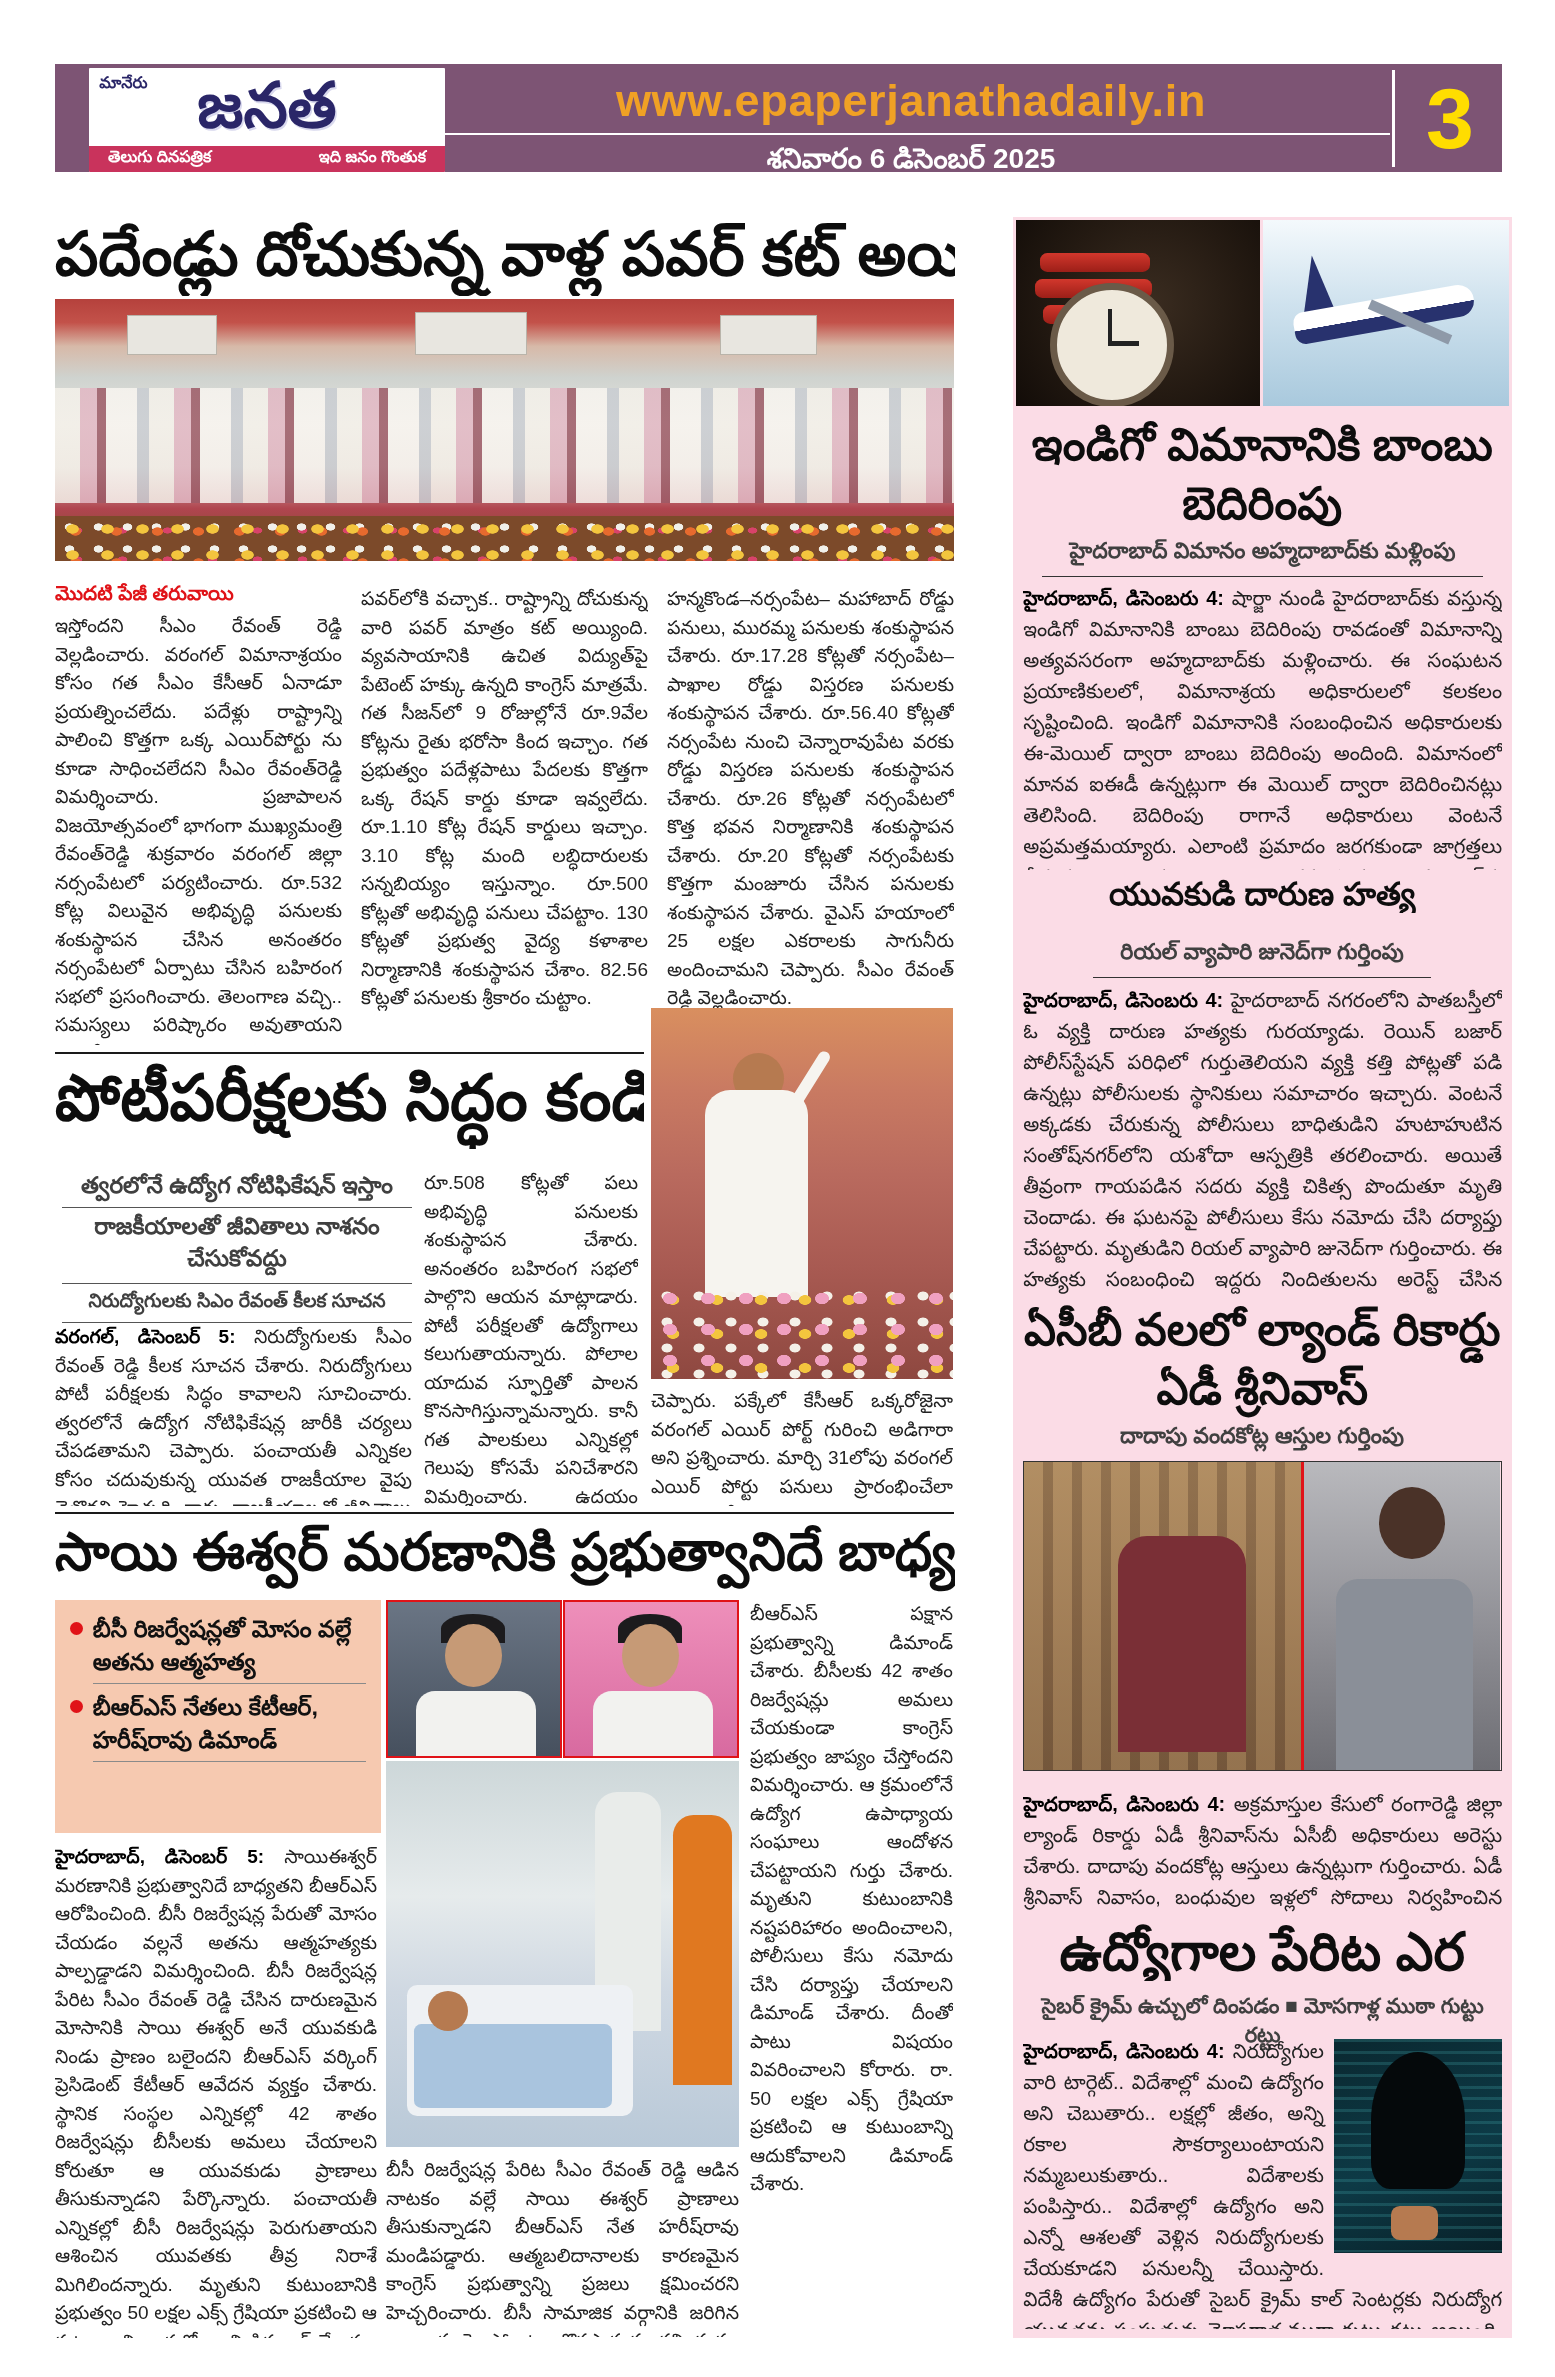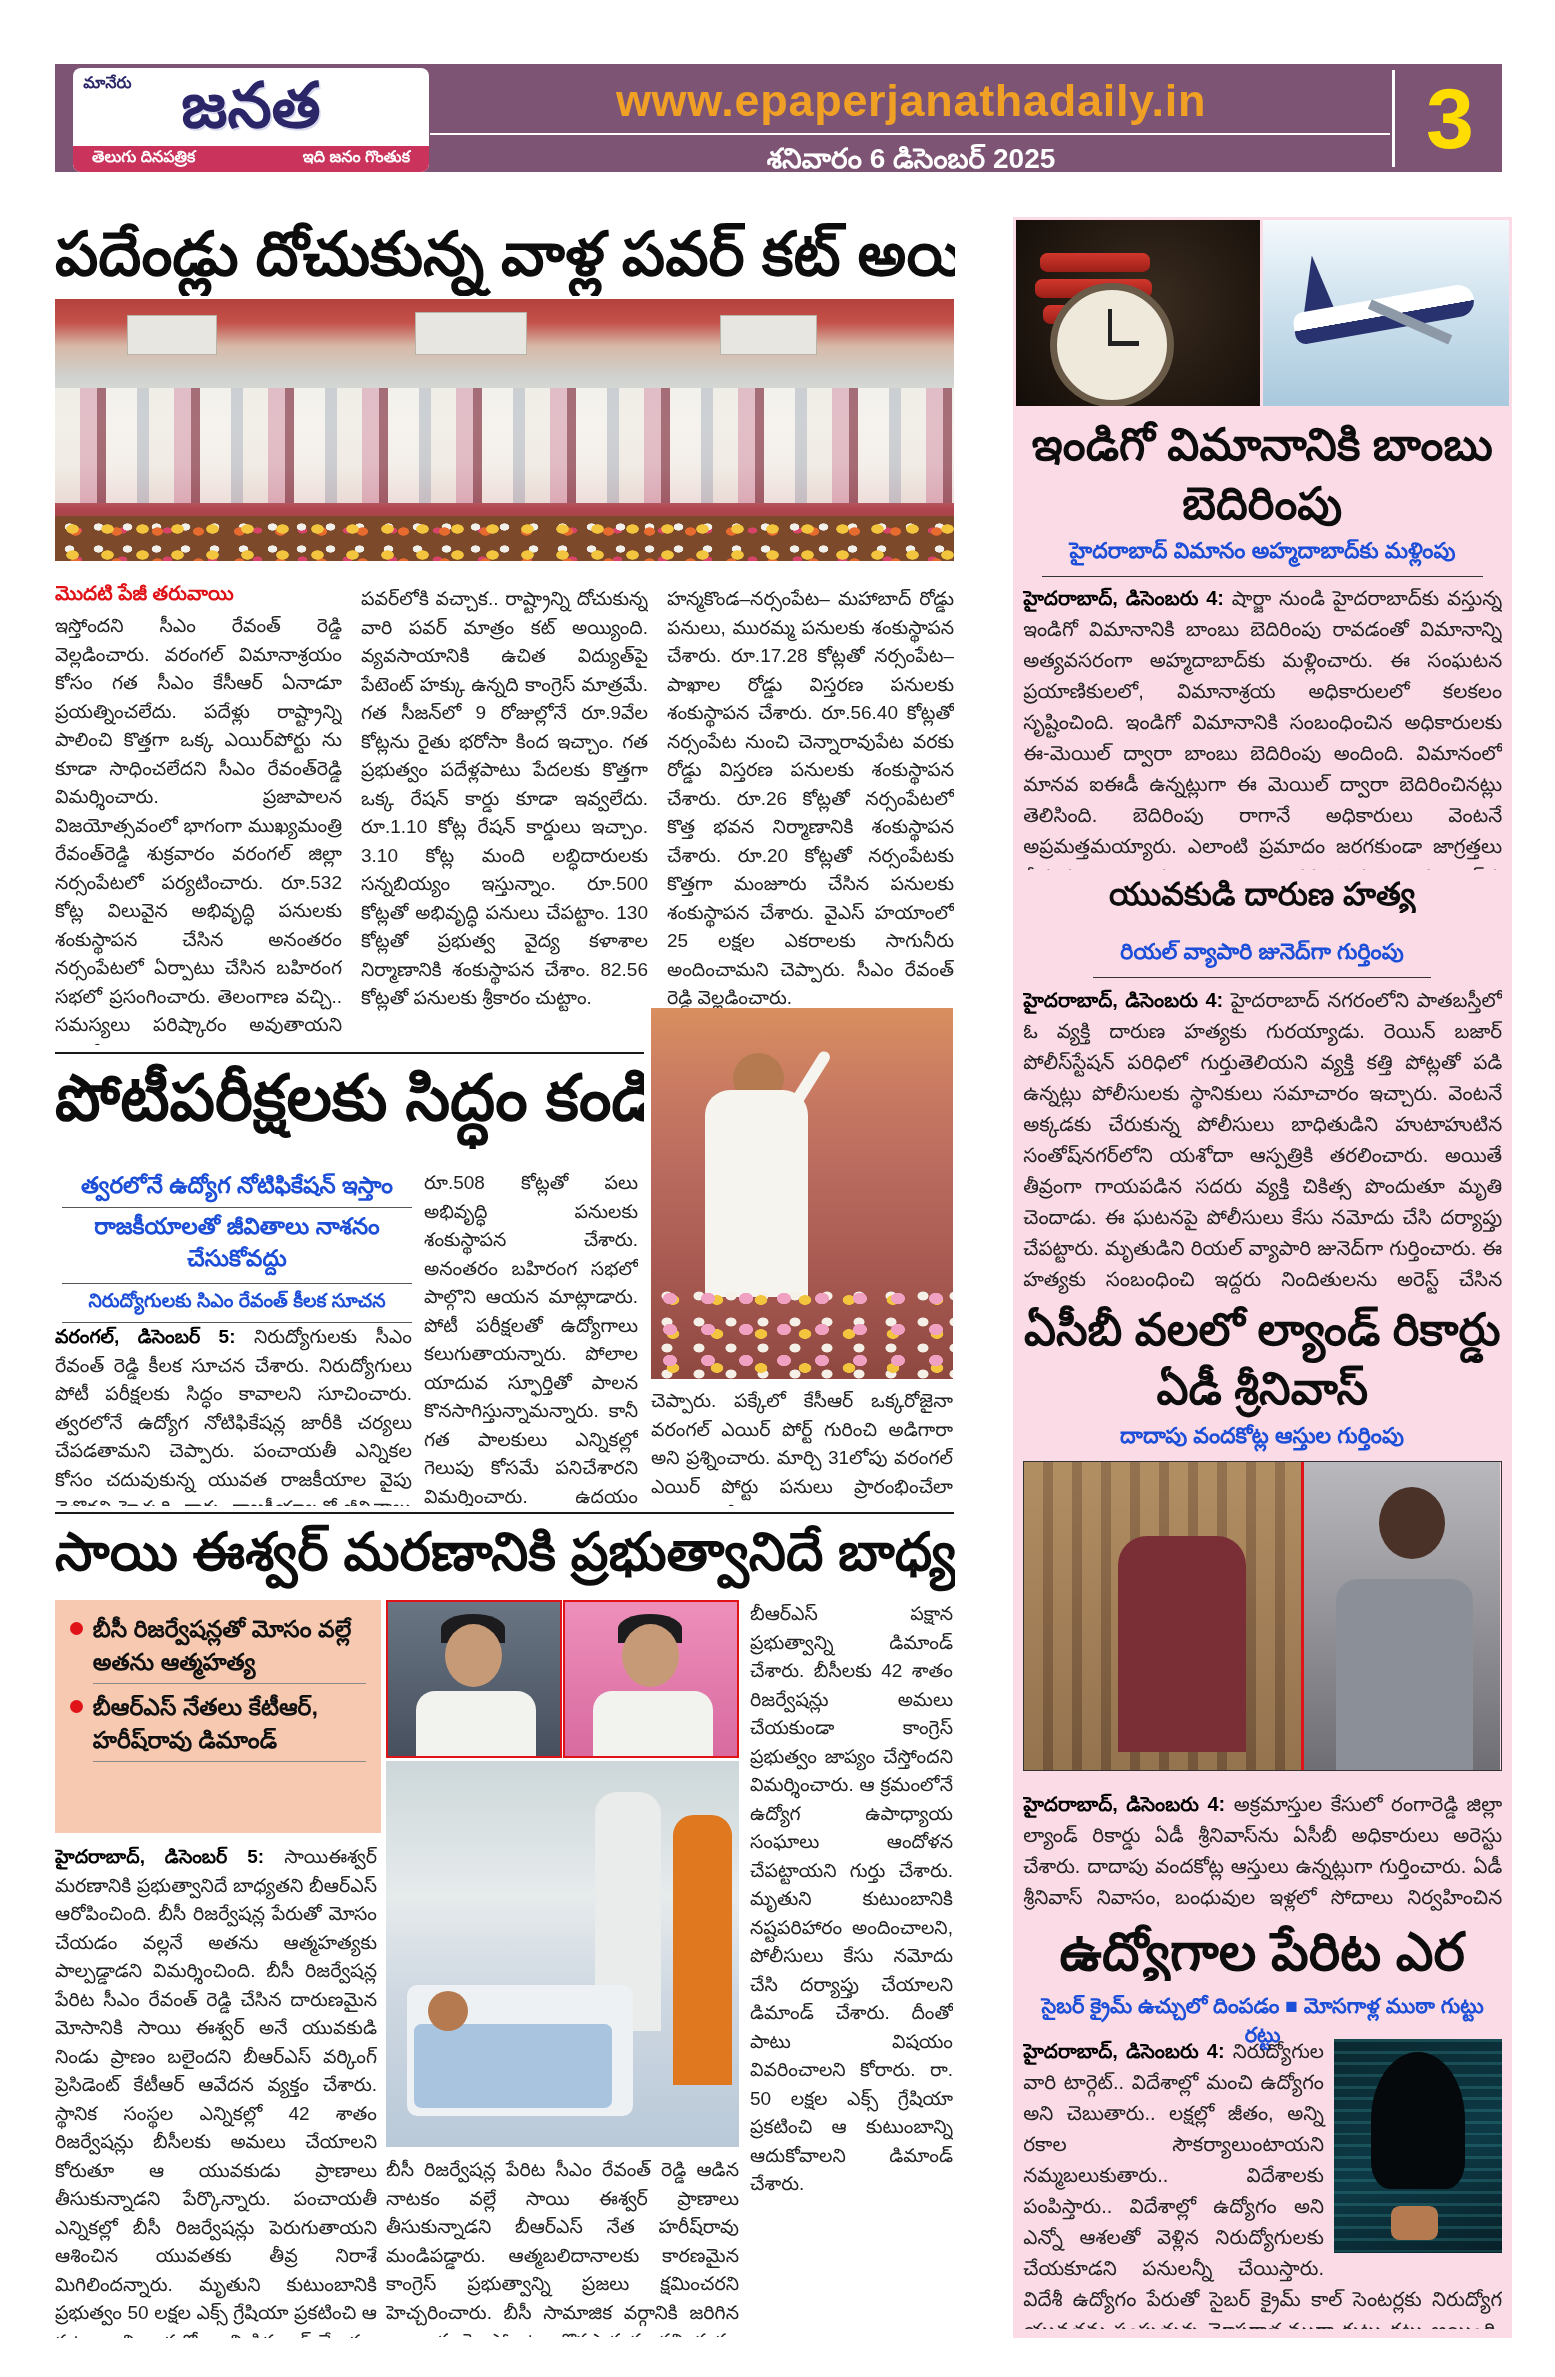--- a/index.html
+++ b/index.html
@@ -9,30 +9,30 @@
   
   .banner{left:55px;top:64px;width:1447px;height:108px;background:#7d5474;}
   .banner-divider{left:1392px;top:70px;width:2.9px;height:97px;background:#ffffff;}
   .page-num{left:1398px;top:64px;width:104px;height:108px;color:#ffdd00;font-size:86px;font-weight:bold;
             display:flex;align-items:center;justify-content:center;}
   .site-url{left:439px;top:70px;width:944px;height:61px;color:#f0a125;font-size:45px;font-weight:bold;
             display:flex;align-items:center;justify-content:center;letter-spacing:0.7px;}
   .banner-rule{left:430px;top:133px;width:960px;height:2.2px;background:#ffffff;}
   .issue-date{left:439px;top:136px;width:944px;height:52px;color:#ffffff;font-size:28px;font-weight:bold;
             display:flex;align-items:center;justify-content:center;}
-  .logo-box{left:73px;top:68px;width:356px;height:104px;background:#ffffff;border-radius:8px;overflow:hidden;}
+  .logo-box{left:89px;top:68px;width:356px;height:104px;background:#ffffff;border-radius:1px;overflow:hidden;}
   .logo-pre{position:absolute;left:10.2px;top:5.9px;font-size:16px;font-weight:bold;color:#2a2668;}
   .logo-title{position:absolute;left:0;top:1.5px;width:100%;text-align:center;font-size:63px;line-height:70px;
             font-weight:bold;color:#2a2668;text-shadow:1.5px 1.5px 0 #d9d9ee;}
   .logo-strip{position:absolute;left:0;bottom:0;width:100%;height:26px;background:#c9335c;color:#ffffff;
             font-size:16px;font-weight:bold;display:flex;align-items:center;justify-content:space-between;
             padding:0 19px;box-sizing:border-box;}
   
   .hl{font-weight:bold;color:#0d0d0d;line-height:1.12;}
-  .red-sub{color:#1d4ed8;font-weight:bold;}
+  .red-sub{color:#404040;font-weight:bold;}
   .bodytext{font-size:19px;line-height:1.5;text-align:justify;color:#222;overflow:hidden;}
   .pinkbody{font-size:20px;line-height:1.55;text-align:justify;color:#222;overflow:hidden;}
   .dateline{font-weight:bold;color:#000;}
   .rule-h{background:#1a1a1a;height:1.5px;}
   .thinline{background:#555;height:0.7px;}
   .red-caption{color:#e01318;font-weight:bold;font-size:20px;}
   
   .photo{overflow:hidden;position:absolute;}
   .ph-stage{background:linear-gradient(180deg,#b5413c 0%,#c3524a 9%,#d7b9a8 18%,#cfd3cf 30%,#e7e4df 48%,#d8c9c2 64%,#b0454f 80%,#8a4a35 92%,#6e3c2a 100%);}
   .ph-stage .people{position:absolute;left:0;top:34%;width:100%;height:44%;opacity:.85;

